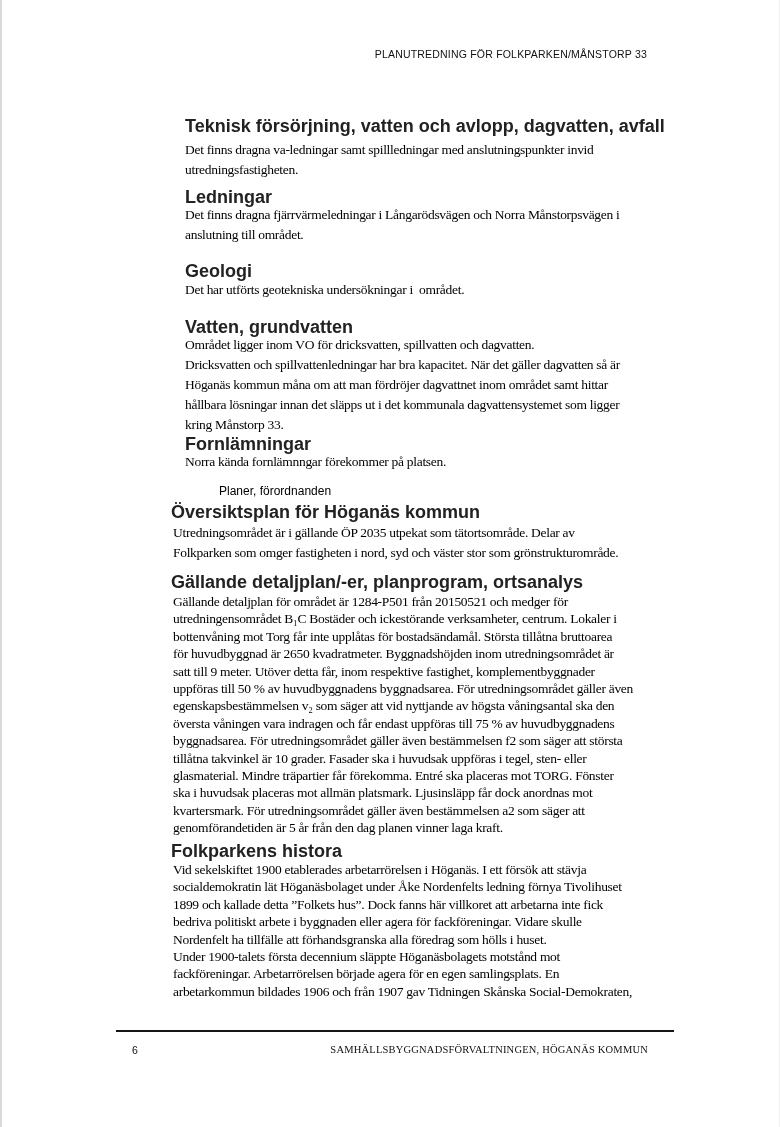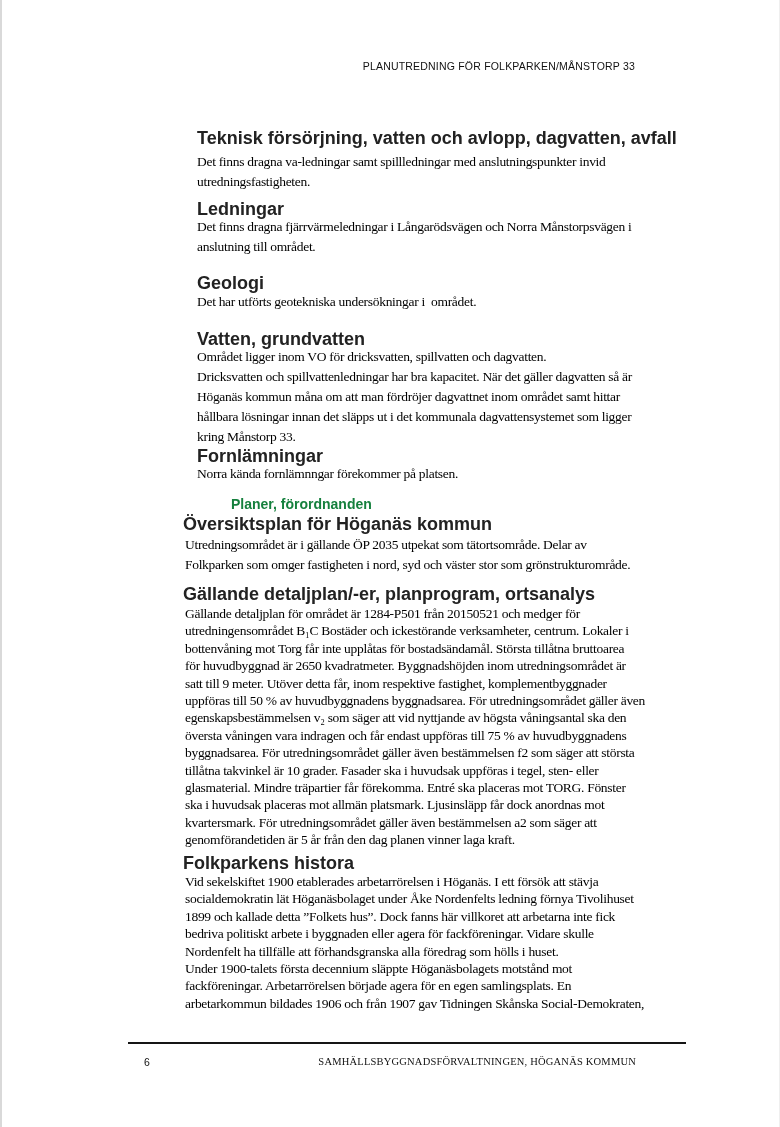--- a/index.html
+++ b/index.html
@@ -5,42 +5,42 @@
   html,body{margin:0;padding:0;background:#e9e9e9;}
   .page{
     position:relative;
     width:780px;height:1127px;
     background:#ffffff;
     overflow:hidden;
     font-family:"Liberation Serif", serif;
     color:#1a1a1a;
     box-shadow:inset 2px 0 0 #d9d9d9, inset -1px 0 0 #efefef;
   }
-  .abs{position:absolute;margin:16px;}
+  .abs{position:absolute;margin:4px;}
   .running-header{
     font-family:"Liberation Sans", sans-serif;
     font-size:10.5px;
     letter-spacing:0.2px;
     color:#111;
     top:44px;right:129px;
     white-space:nowrap;
   }
   h2.sec{
     font-family:"Liberation Sans", sans-serif;
     font-weight:700;
     font-size:18px;
     line-height:20px;
     color:#222;
     white-space:nowrap;
   }
   .kicker{
     font-family:"Liberation Sans", sans-serif;
-    font-weight:700;
-    font-size:14px;
-    color:#15803d;
+    font-weight:400;
+    font-size:12px;
+    color:#000000;
     white-space:nowrap;
   }
   p.body{
     font-size:13.5px;
     letter-spacing:-0.3px;
     line-height:20px;
     width:560px;
     white-space:pre-wrap;
     color:#000000;
   }

